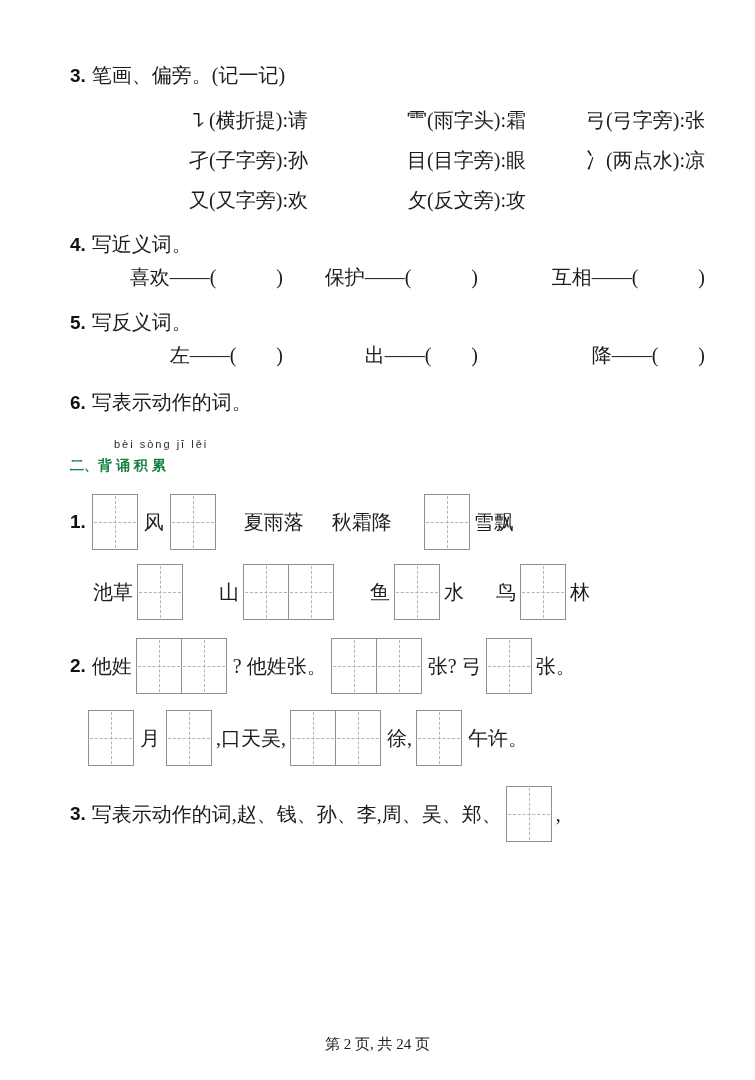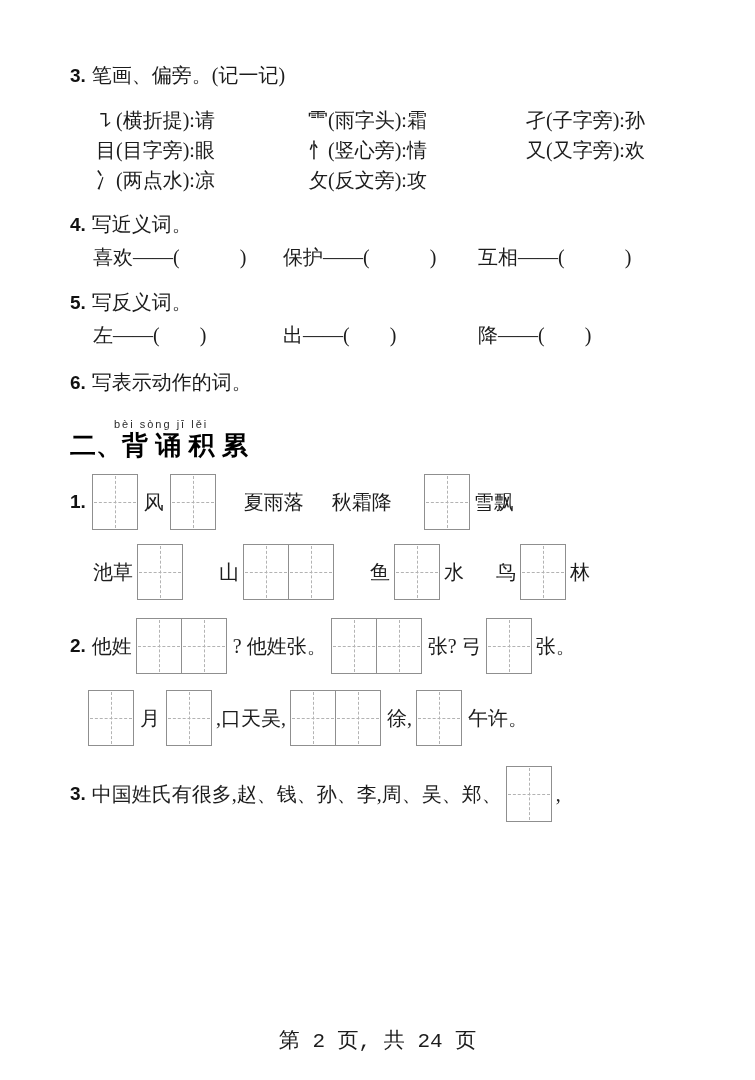--- a/index.html
+++ b/index.html
@@ -6,55 +6,55 @@
   .page {
     position: relative;
     width: 755px;
     height: 1080px;
     background: #ffffff;
     box-sizing: border-box;
     padding: 60px 50px 0 70px;
     color: #1c1c1c;
     overflow: hidden;
   }
-  .cn { font-family: "Liberation Serif", serif; font-size: 20px; color: #1c1c1c; }
+  .cn { font-family: "Liberation Serif", serif; font-size: 20px; color: #1c1c1c; text-align: right; }
   .qnum {
     font-family: "Liberation Sans", sans-serif;
     font-weight: bold; font-size: 19px; color: #111;
     margin-right: 6px; flex: 0 0 auto;
   }
   .q-title { display: flex; align-items: baseline; line-height: 30px; }
 
   
   .radical-grid {
     margin: 16px 0 0 26px;
     display: grid;
     grid-template-columns: 212px 218px 1fr;
-    row-gap: 4px;
+    row-gap: 14px;
     line-height: 26px;
   }
   .blank-row {
     margin: 3px 0 0 23px;
     display: grid;
     grid-template-columns: 190px 195px 1fr;
     line-height: 28px;
   }
   .mt16 { margin-top: 16px; }
   .mt18 { margin-top: 18px; }
 
   
   .pinyin {
     margin: 16px 0 0 44px;
     font-family: "Liberation Sans", sans-serif;
     font-size: 11px; color: #2a2a2a; letter-spacing: 2px;
     line-height: 15px;
   }
   .sec-title {
     font-family: "Liberation Sans", sans-serif;
-    font-weight: bold; font-size: 26px; color: #000000;
+    font-weight: bold; font-size: 14px; color: #15803d;
     line-height: 26px;
   }
 
   
   .box-line { display: flex; align-items: center; }
   .wcell {
     position: relative; display: inline-block;
     width: 44px; height: 54px;
     border: 1px solid #8f8f8f; background: #fff;
     box-sizing: content-box; flex: 0 0 auto;
@@ -72,41 +72,41 @@
 
   .g4  { width: 4px;  flex: 0 0 auto; }
   .g6  { width: 6px;  flex: 0 0 auto; }
   .g28 { width: 28px; flex: 0 0 auto; }
   .g32 { width: 32px; flex: 0 0 auto; }
   .g36 { width: 36px; flex: 0 0 auto; }
 
   .footer {
     position: absolute; left: 0; bottom: 26px; width: 100%;
     text-align: center;
-    font-family: Liberation Mono, monospace;
-    font-size: 21px; color: #1c1c1c;
+    font-family: Liberation Serif, serif;
+    font-size: 15px; color: #1c1c1c;
   }
 </style>
 </head>
 <body>
 
 <div class="page">
 
   <div class="q-title">
     <span class="qnum">3.</span>
     <span class="cn">笔画、偏旁。(记一记)</span>
   </div>
   <div class="radical-grid">
     <span class="cn">㇊(横折提):请</span>
     <span class="cn">⻗(雨字头):霜</span>
+    <span class="cn">弓(弓字旁):张</span>
     <span class="cn">孑(子字旁):孙</span>
     <span class="cn">目(目字旁):眼</span>
-    <span class="cn">忄(竖心旁):情</span>
+    <span class="cn">冫(两点水):凉</span>
     <span class="cn">又(又字旁):欢</span>
-    <span class="cn">冫(两点水):凉</span>
     <span class="cn">攵(反文旁):攻</span>
   </div>
 
   <div class="q-title mt16">
     <span class="qnum">4.</span>
     <span class="cn">写近义词。</span>
   </div>
   <div class="blank-row">
     <span class="cn">喜欢——(　　　)</span>
     <span class="cn">保护——(　　　)</span>
@@ -212,21 +212,21 @@
     <span class="g6"></span>
     <span class="cn">徐,</span>
     <span class="g4"></span>
     <span class="wcell"></span>
     <span class="g6"></span>
     <span class="cn">午许。</span>
   </div>
 
   <div class="box-line" style="margin-top:20px;">
     <span class="qnum">3.</span>
-    <span class="cn">中国姓氏有很多,赵、钱、孙、李,周、吴、郑、</span>
+    <span class="cn">写表示动作的词,赵、钱、孙、李,周、吴、郑、</span>
     <span class="g4"></span>
     <span class="wcell"></span>
     <span class="g4"></span>
     <span class="cn">,</span>
   </div>
 
   <div class="footer">第 2 页, 共 24 页</div>
 
 </div>
 

